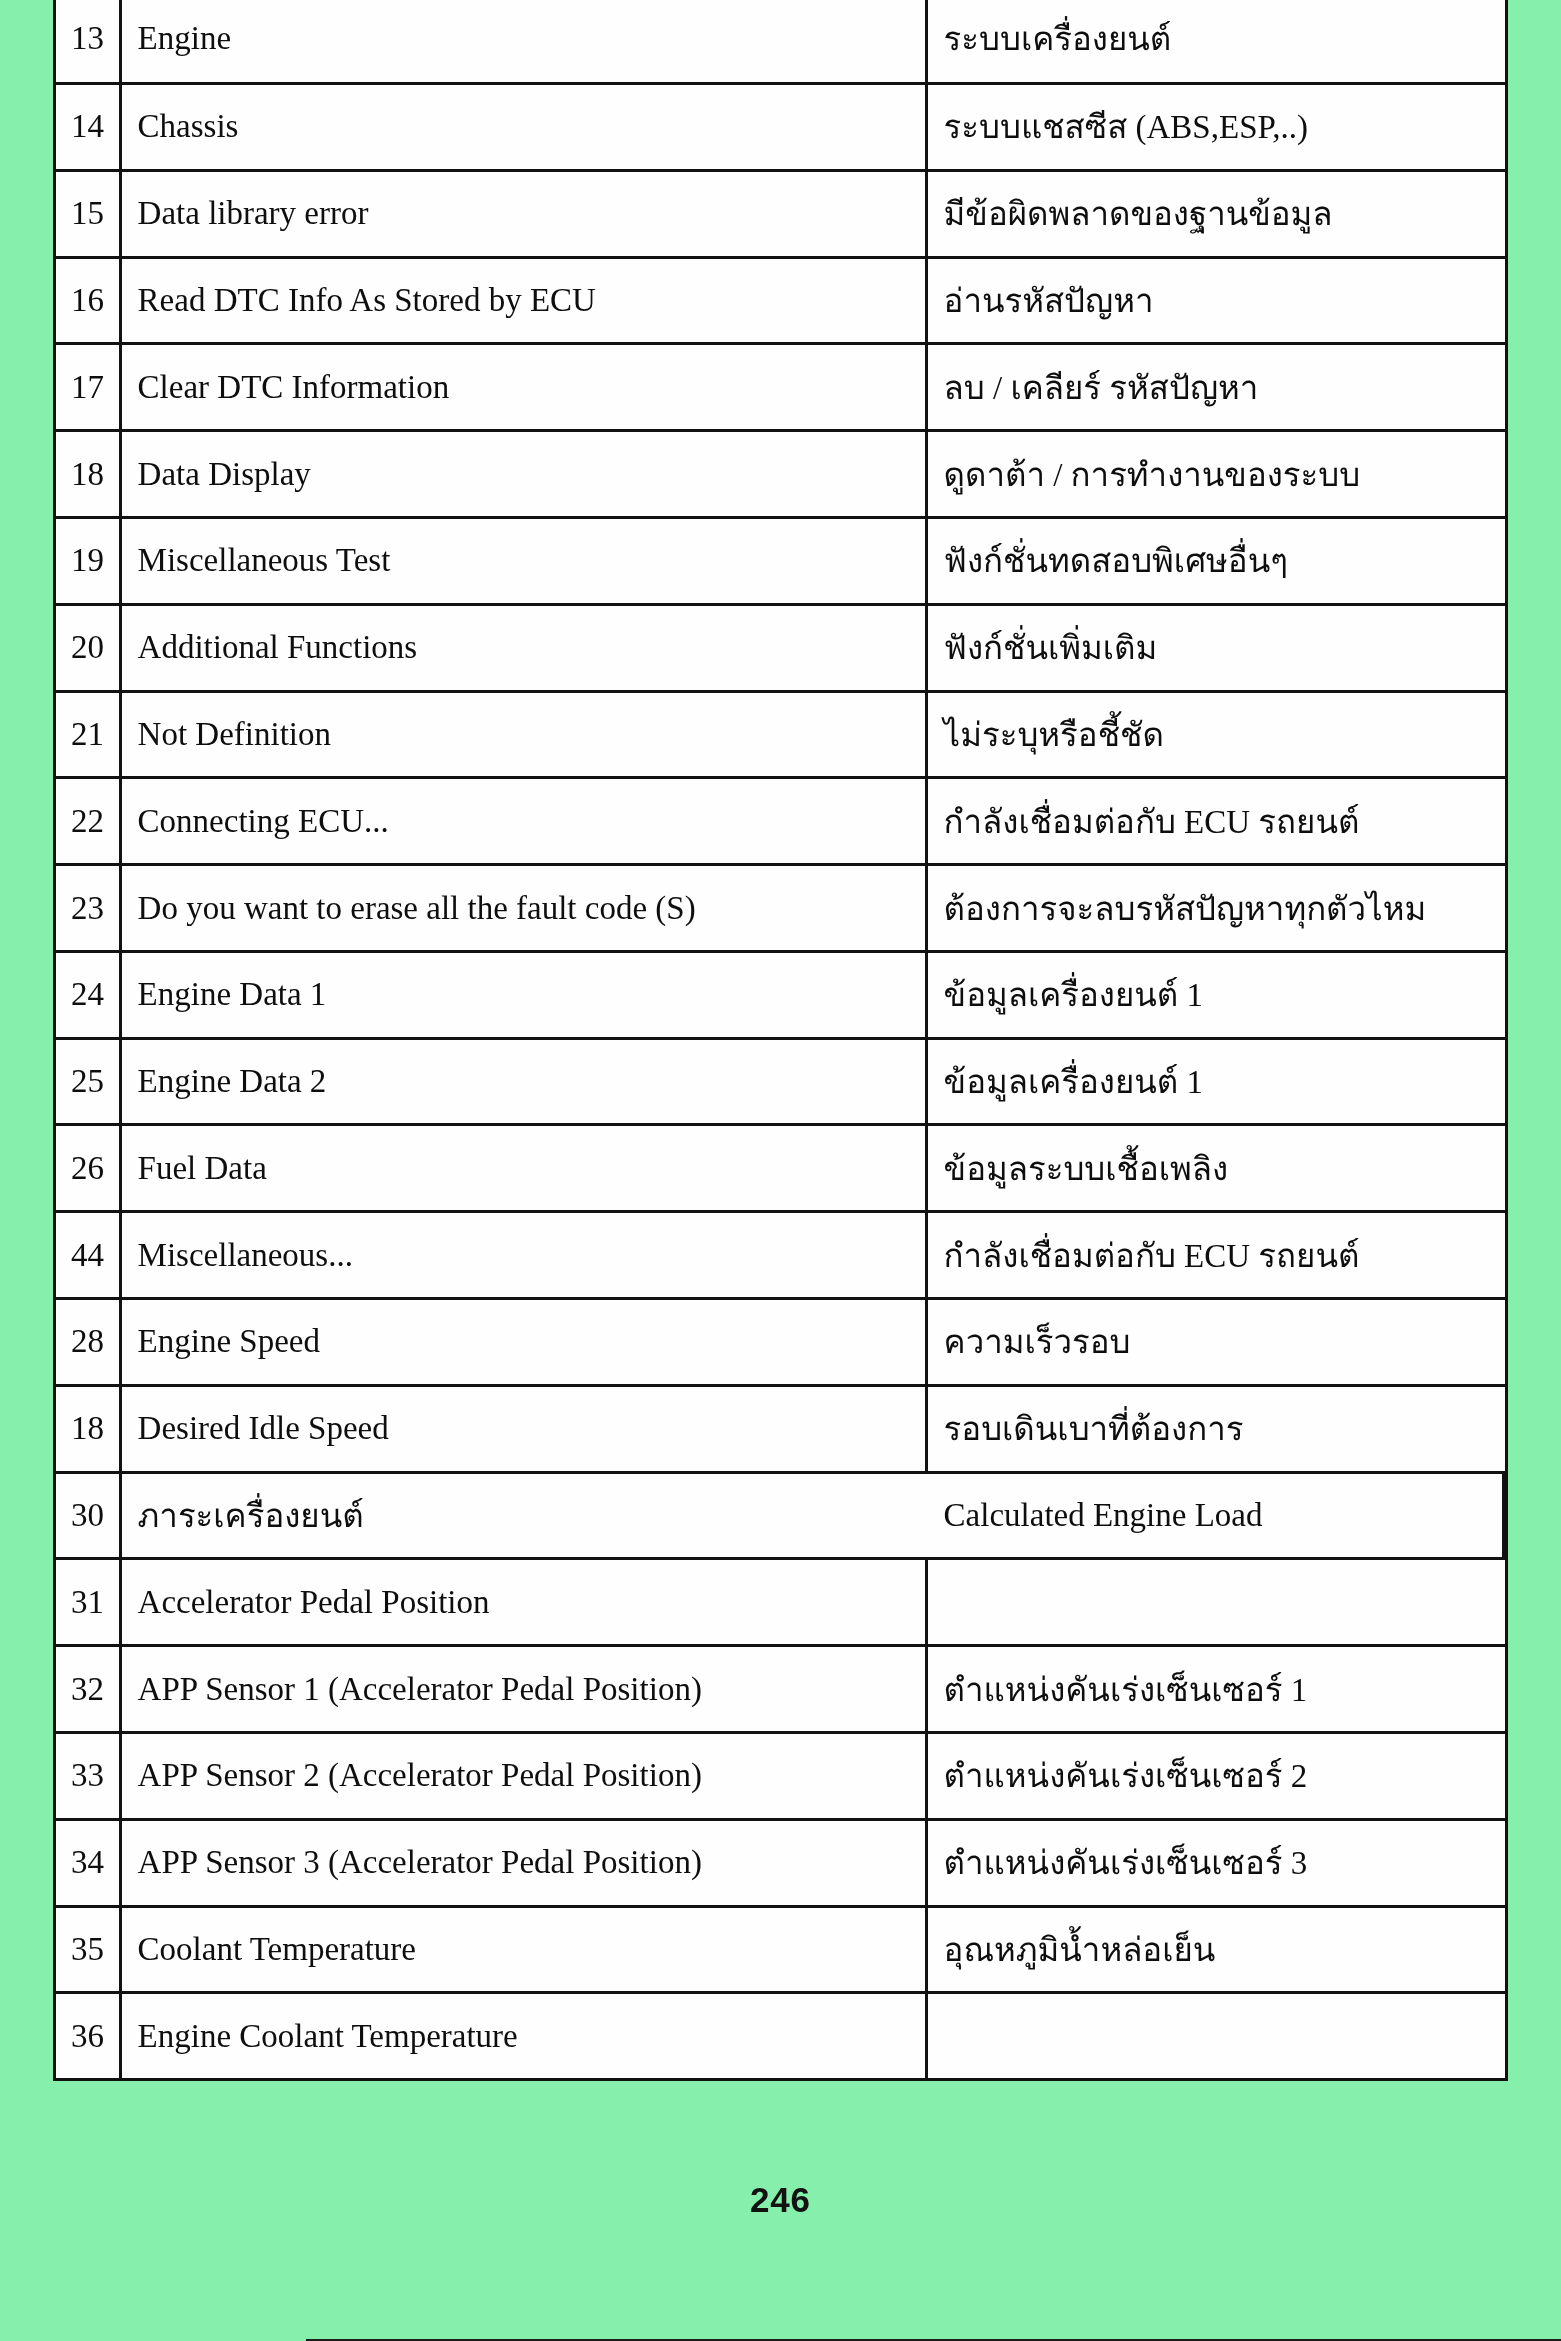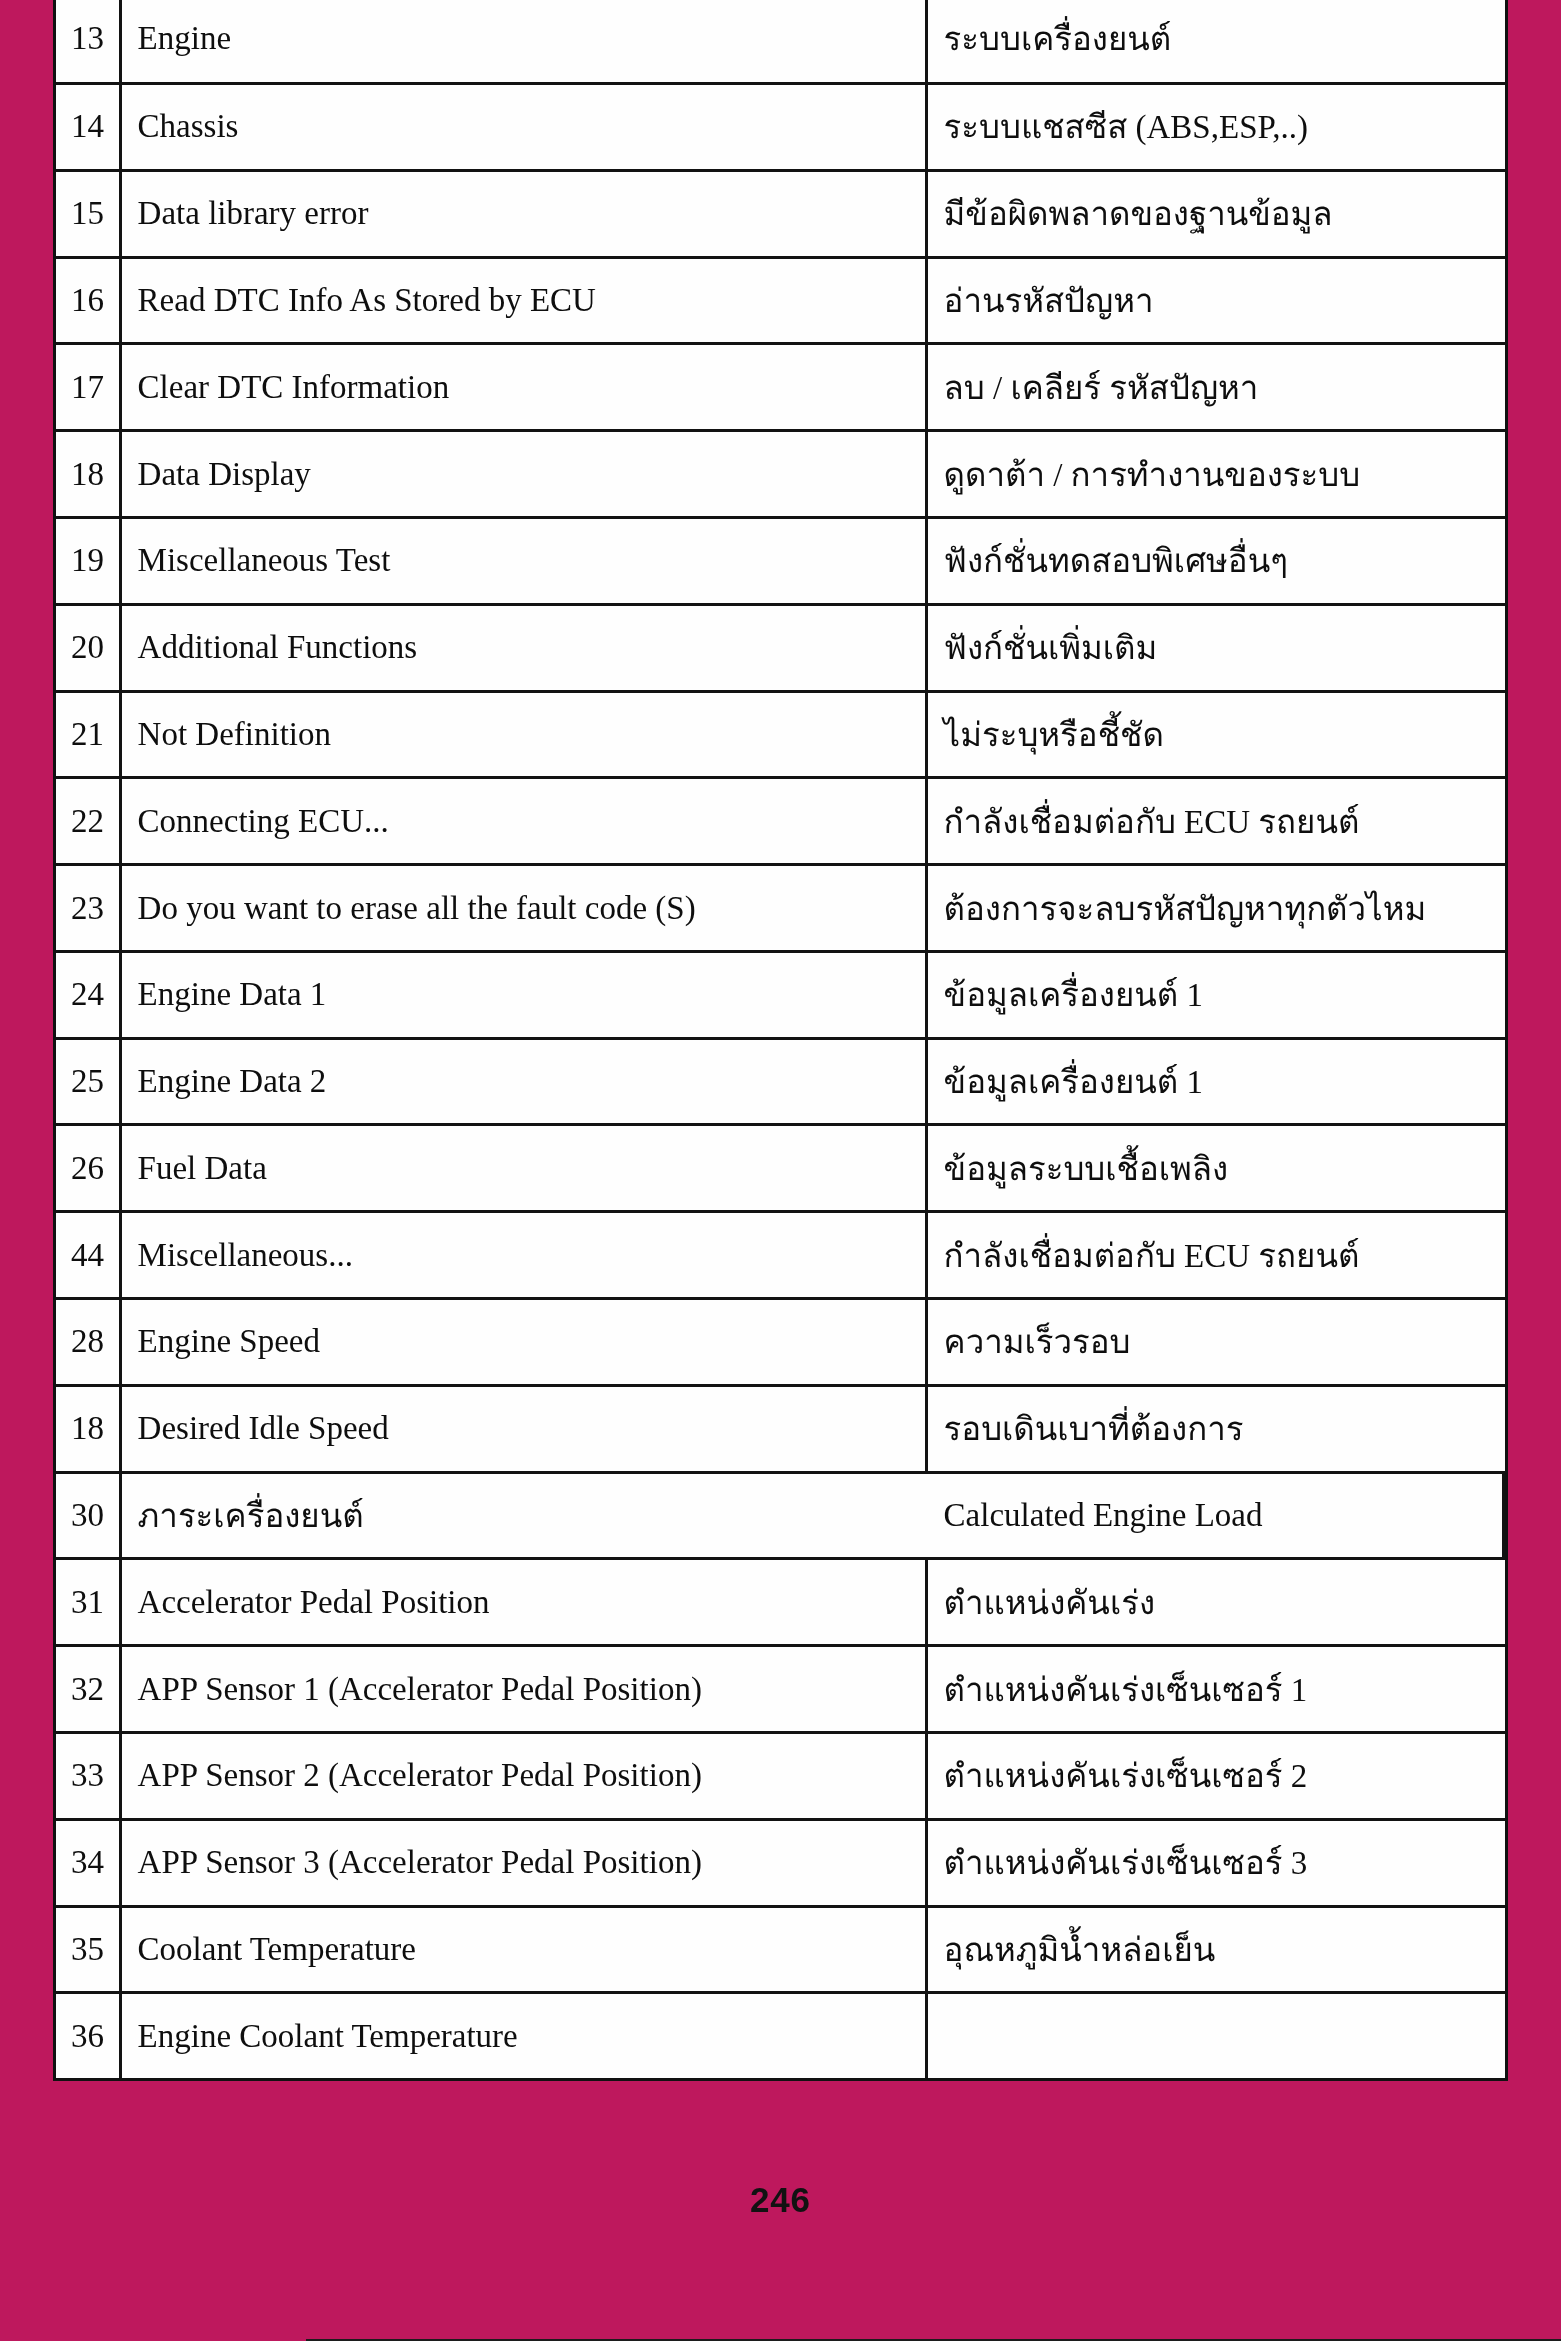--- a/index.html
+++ b/index.html
@@ -4,21 +4,21 @@
 <style>
   html, body {
     margin: 0;
     padding: 0;
     background: #ffffff;
   }
   .page {
     position: relative;
     width: 1561px;
     height: 2342px;
-    background: #be185d;
+    background: #86efac;
     overflow: hidden;
     font-family: "Liberation Serif", "DejaVu Serif", serif;
     color: #0e0e0e;
   }
   .dtc-table {
     position: absolute;
     left: 53px;
     top: -7.8px;
     width: 1455px;
     height: 2089px;
@@ -188,21 +188,20 @@
 
   <div class="t-row">
     <div class="cell no">30</div>
     <div class="cell th">ภาระเครื่องยนต์</div>
     <div class="cell en">Calculated Engine Load</div>
   </div>
 
   <div class="t-row">
     <div class="cell no">31</div>
     <div class="cell en">Accelerator Pedal Position</div>
-    <div class="cell th">ตำแหน่งคันเร่ง</div>
   </div>
 
   <div class="t-row">
     <div class="cell no">32</div>
     <div class="cell en">APP Sensor 1 (Accelerator Pedal Position)</div>
     <div class="cell th">ตำแหน่งคันเร่งเซ็นเซอร์ 1</div>
   </div>
 
   <div class="t-row">
     <div class="cell no">33</div>

